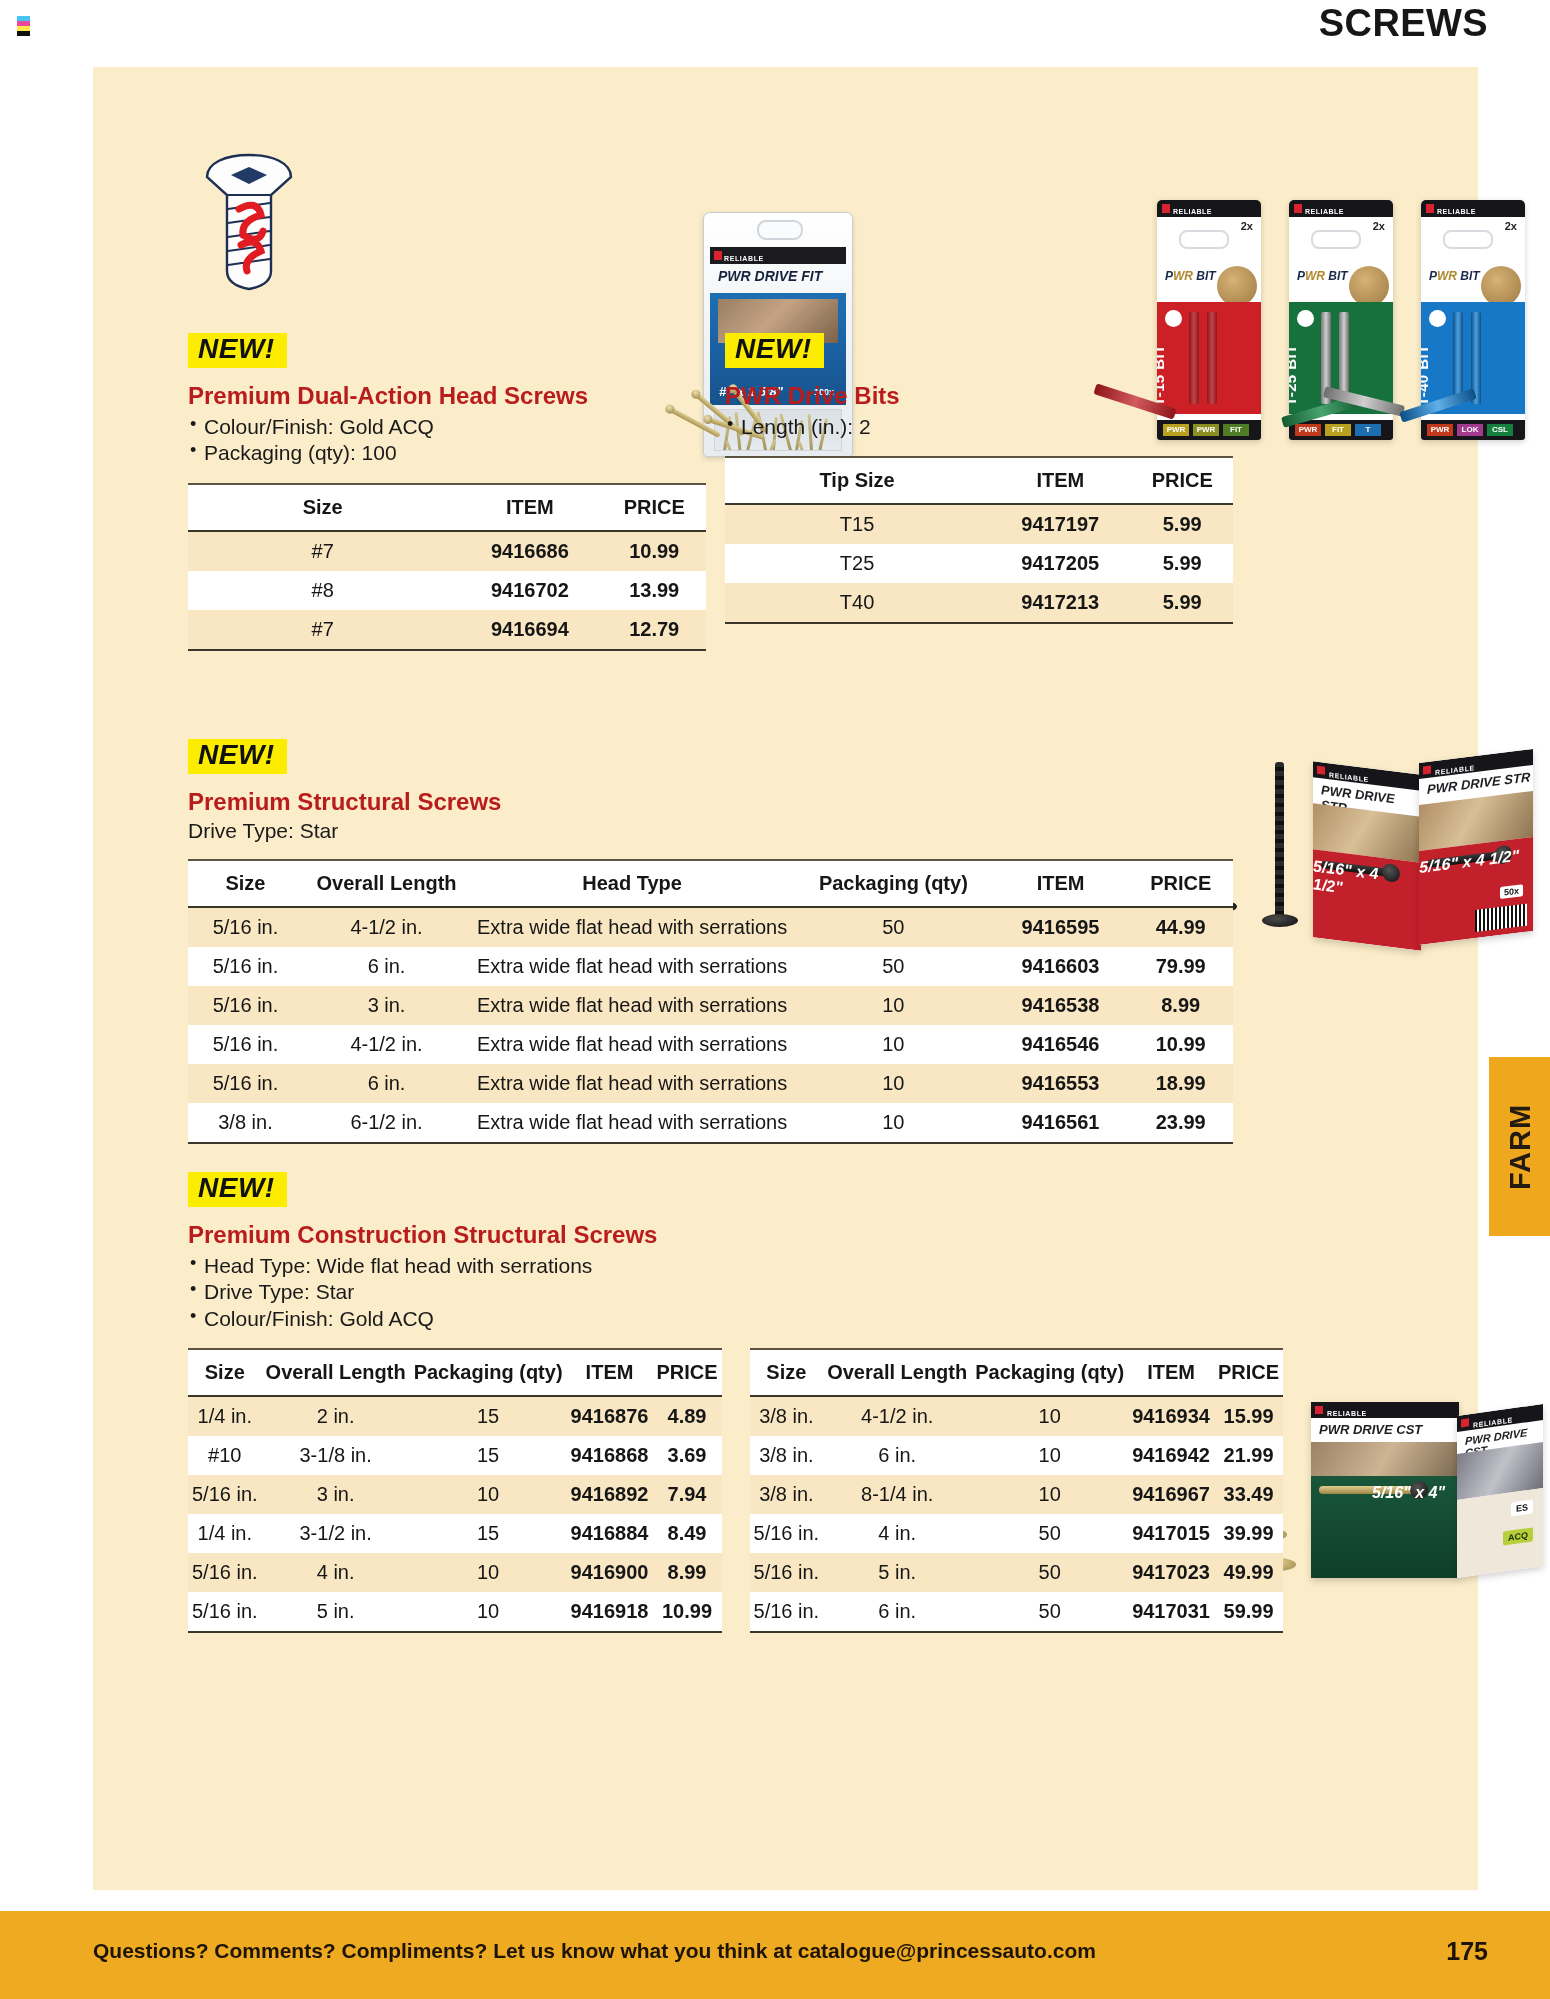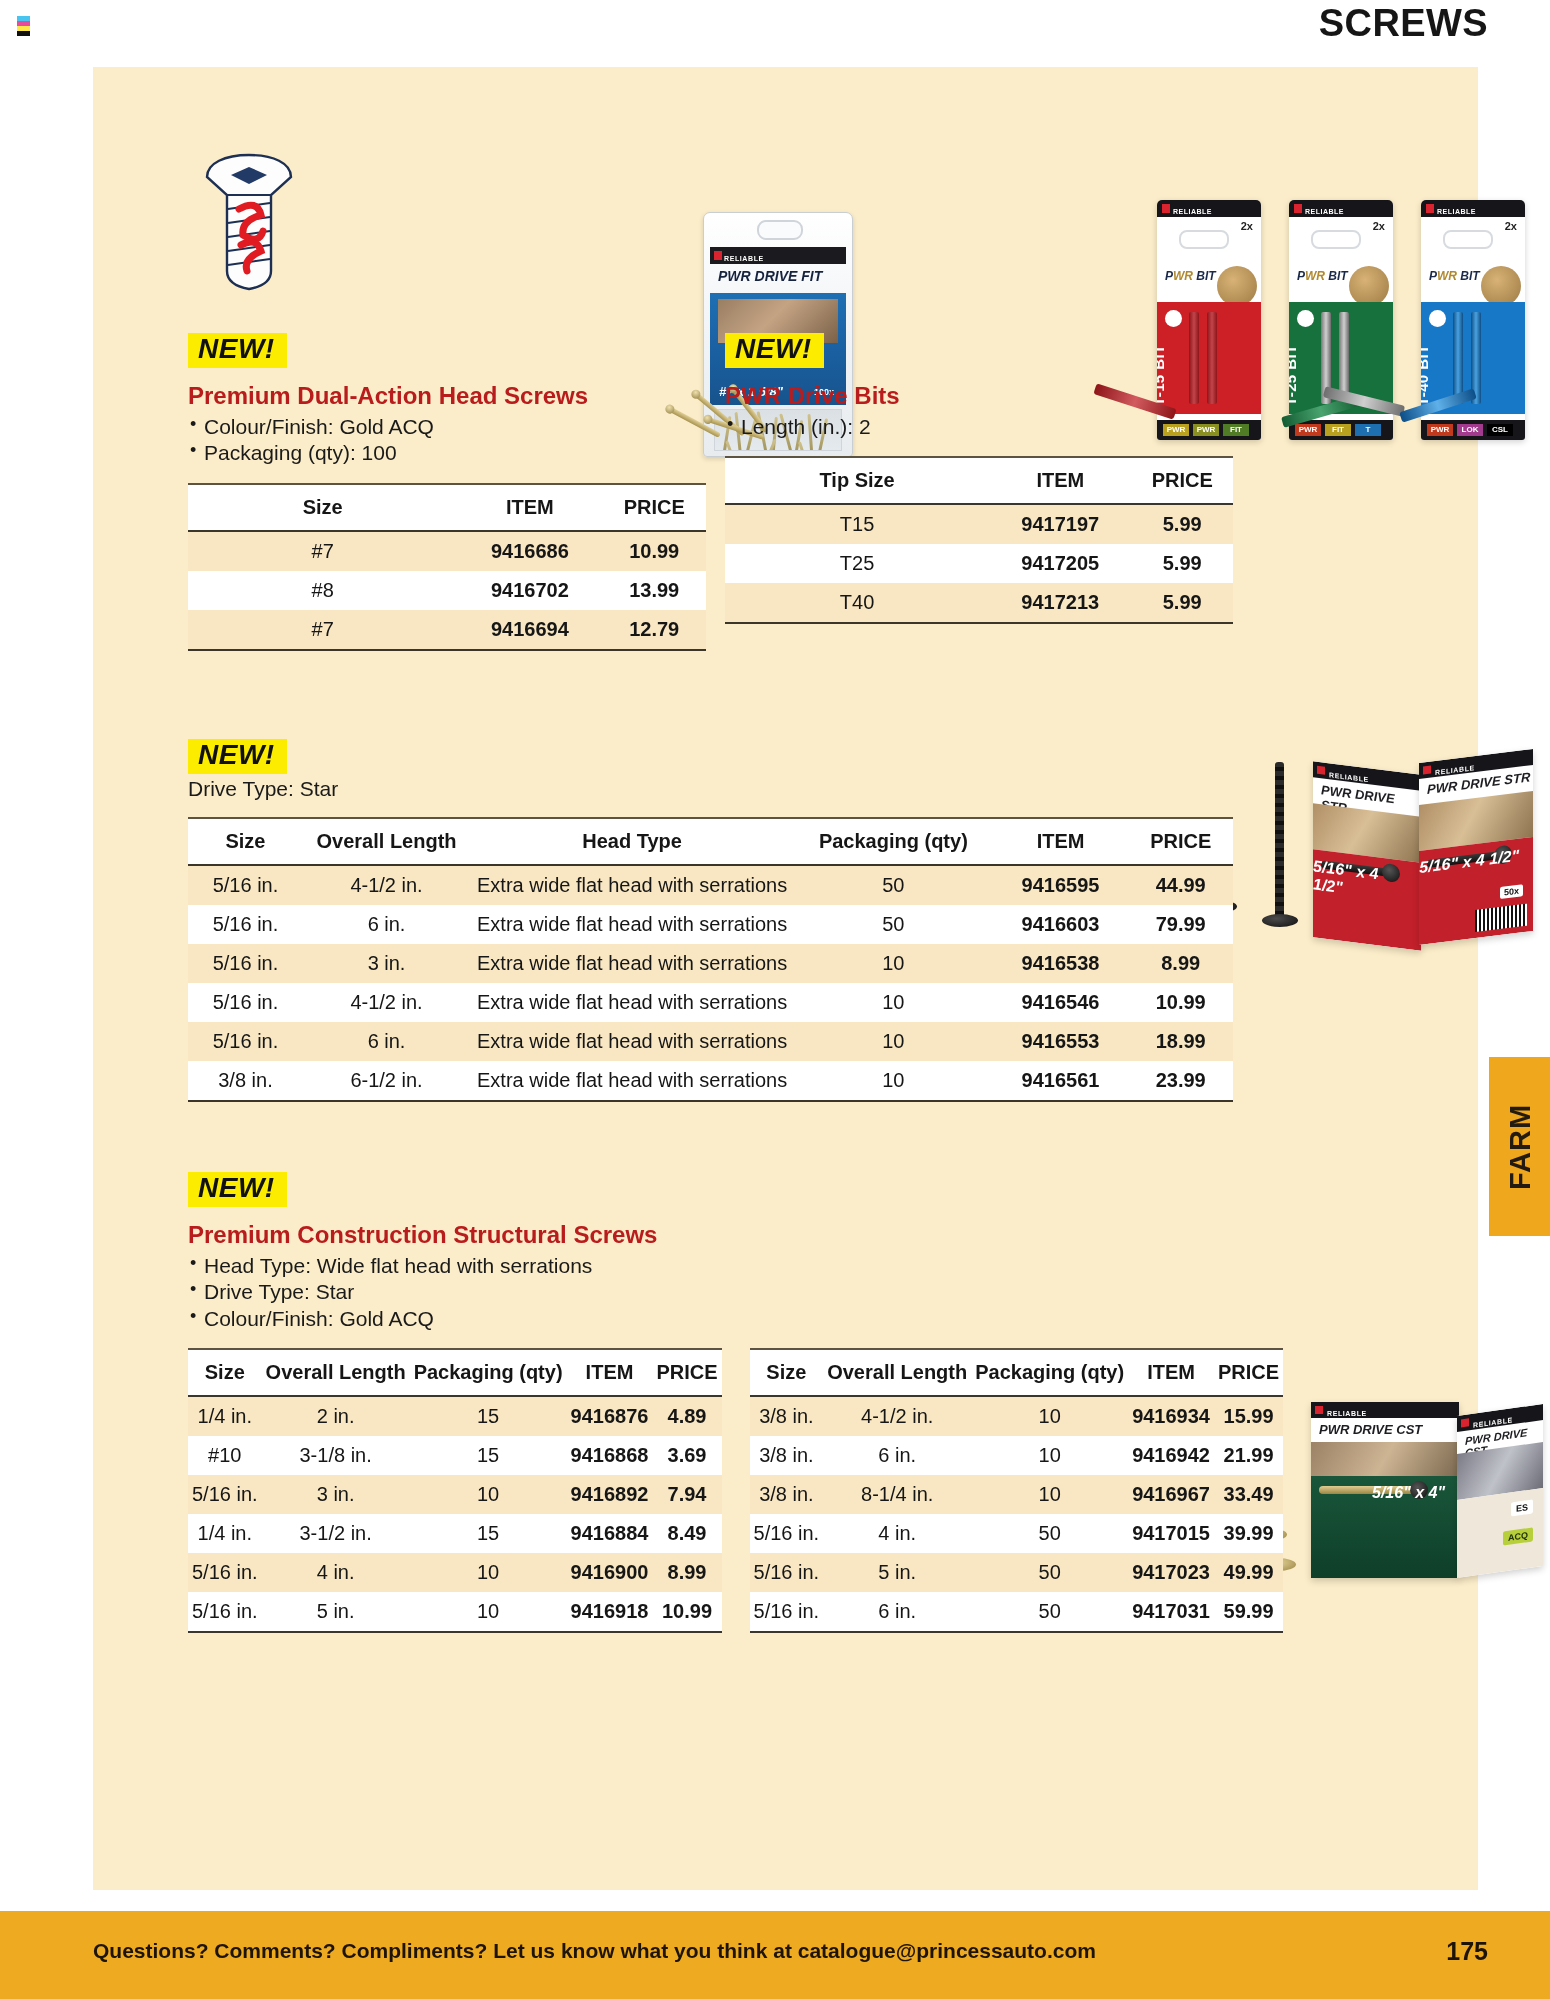--- a/index.html
+++ b/index.html
@@ -457,21 +457,21 @@
       <div class="plogo"><b class="bt">P<span style="color:#b08a30">WR</span> BIT</b></div>
       <div class="woodcircle"></div>
       <div class="colorfield" style="background:#1878c8;"></div>
       <div class="star"></div>
       <div class="bit" style="left:32px; background:linear-gradient(90deg,#0d4e87,#4aa2e0,#0d4e87);"></div>
       <div class="bit" style="left:50px; background:linear-gradient(90deg,#0d4e87,#4aa2e0,#0d4e87);"></div>
       <div class="vlabel">T-40 BIT</div>
       <div class="footstrip">
           <u style="left:6px;background:#c23a1e">PWR</u>
           <u style="left:36px;background:#a23a8e">LOK</u>
-          <u style="left:66px;background:#000000">CSL</u>
+          <u style="left:66px;background:#15803d">CSL</u>
         </div>
     </div>
 
     <span class="loosebit" style="left:-60px; top:196px; width:84px; background:linear-gradient(90deg,#8d1418,#d25b60,#8d1418); transform:rotate(18deg);"></span>
     <span class="loosebit" style="left:128px; top:206px; width:80px; background:linear-gradient(90deg,#135c32,#49a46f,#135c32); transform:rotate(-16deg);"></span>
     <span class="loosebit" style="left:170px; top:196px; width:82px; background:linear-gradient(90deg,#6e6e6e,#cfcfcf,#6e6e6e); transform:rotate(14deg);"></span>
     <span class="loosebit" style="left:246px; top:200px; width:78px; background:linear-gradient(90deg,#0d4e87,#5fb0ea,#0d4e87); transform:rotate(-18deg);"></span>
   </div>
 
   <div class="photo" id="photo-str">
@@ -605,20 +605,21 @@
             <td class="item">9417213</td>
             <td class="price">5.99</td>
           </tr>
         </tbody>
       </table>
     </div>
   </div>
 
   <div class="block" id="block-struct">
     <div class="new-badge">NEW!</div>
+    <div class="prod-title">Premium Structural Screws</div>
     <div class="prod-sub">Drive Type: Star</div>
     <div class="tbl-wrap">
       <table class="spec">
         <thead>
           <tr>
             <th style="width:11%">Size</th>
             <th style="width:16%">Overall Length</th>
             <th style="width:31%">Head Type</th>
             <th style="width:19%">Packaging (qty)</th>
             <th class="item" style="width:13%">ITEM</th>

